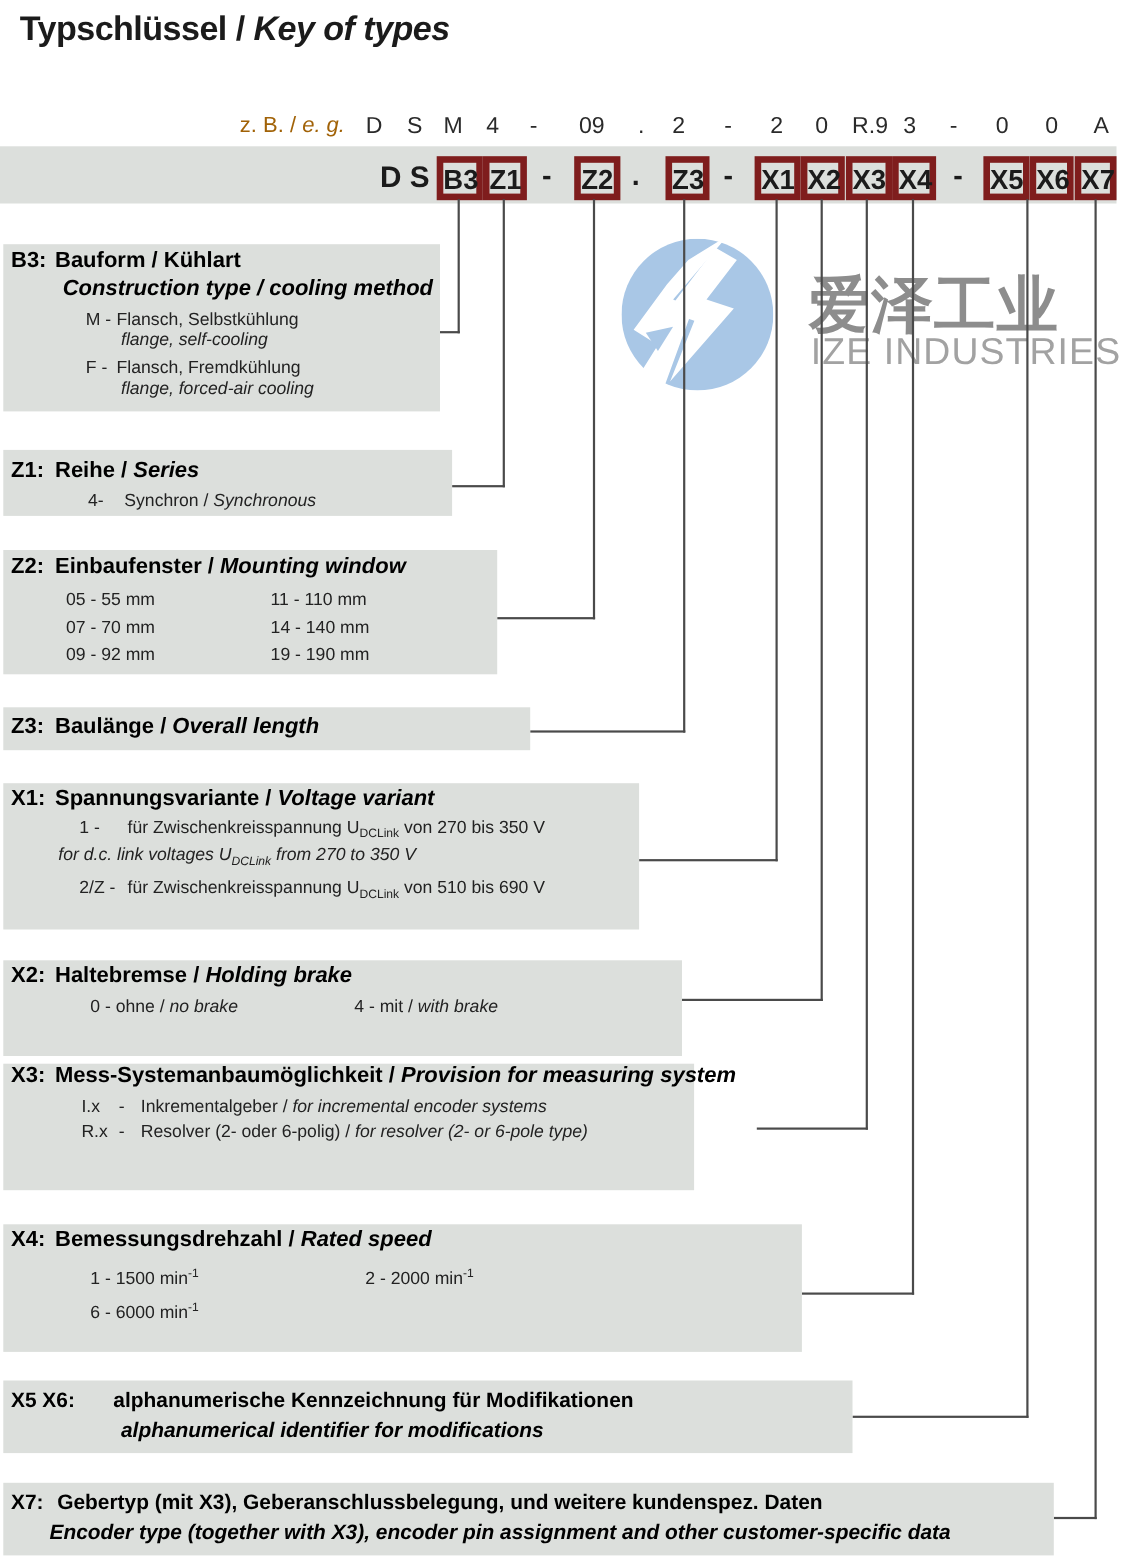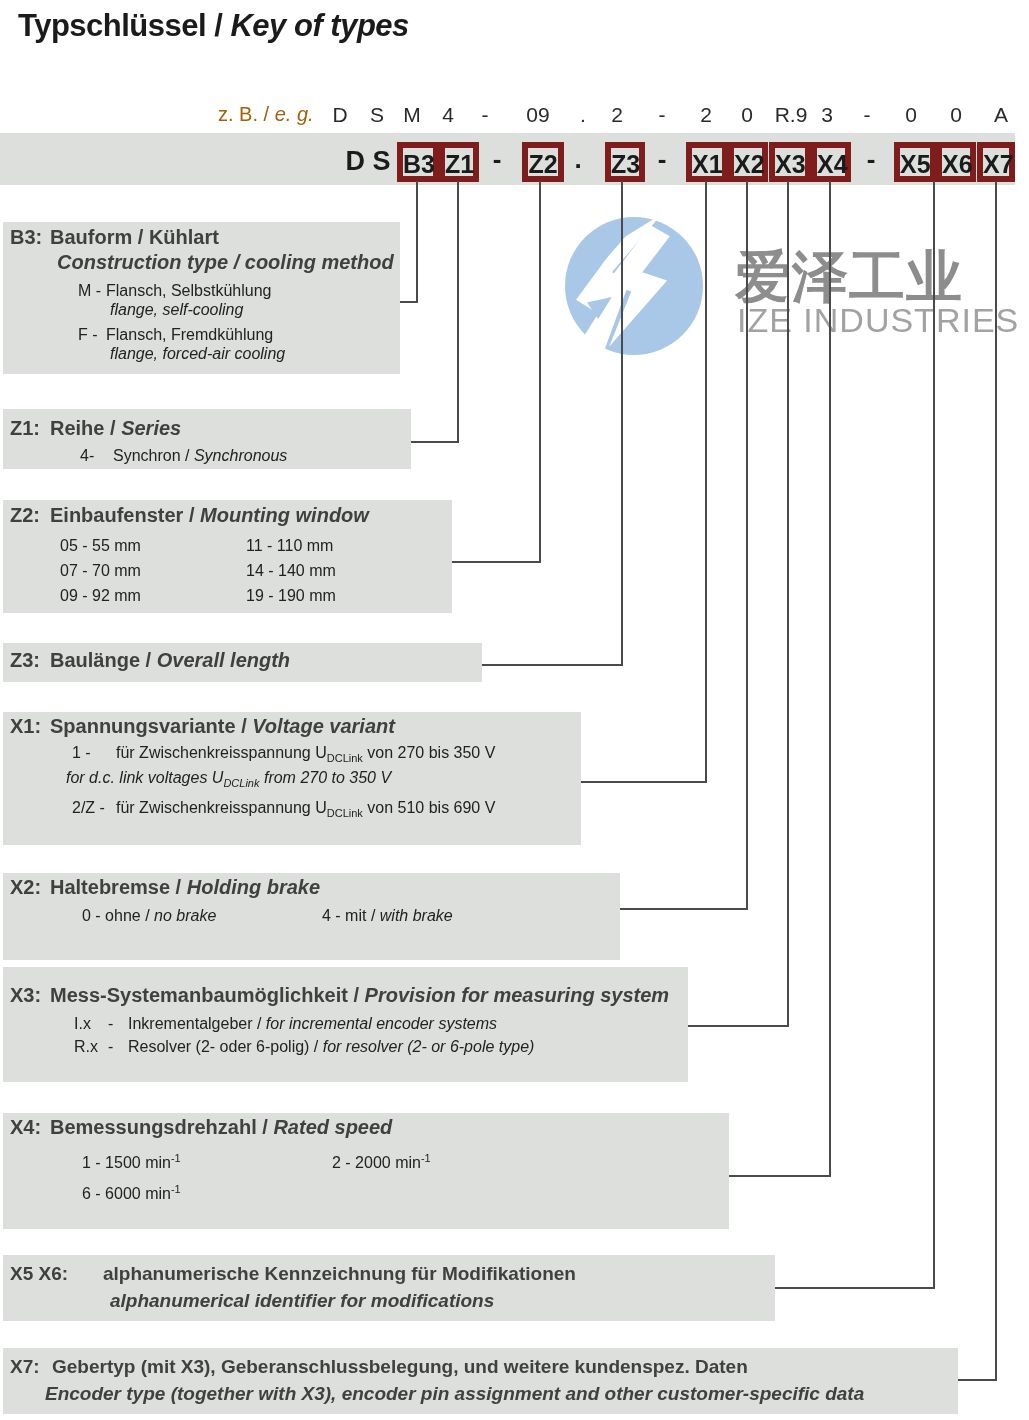--- a/index.html
+++ b/index.html
@@ -23,21 +23,21 @@
     background:var(--block_bg,#dcdfdc);text-align:center;line-height:33px;font-size:25px;font-weight:bold;color:#1b1b1b;}
   .band-sep{position:absolute;top:142px;height:40px;line-height:34px;text-align:center;font-size:26px;font-weight:bold;color:#1b1b1b;}
   
   #wm-circle{left:565px;top:217px;width:138px;height:138px;z-index:0;}
   #wm-cn{left:735px;top:240px;font-size:56px;font-weight:bold;color:var(--watermark_gray,#8d8d8d);letter-spacing:1px;z-index:0;white-space:nowrap;}
   #wm-en{left:737px;top:301px;font-size:34px;color:#a2a2a2;letter-spacing:1px;z-index:0;white-space:nowrap;}
   
   .line{position:absolute;background:var(--line_color,#4a4a4a);z-index:1;}
   
   .block{position:absolute;left:3px;background:var(--block_bg,#dcdfdc);color:#222;z-index:2;box-sizing:border-box;padding-left:7px;}
-  .btitle{font-weight:bold;font-size:20px;color:#404040;white-space:nowrap;}
+  .btitle{font-weight:bold;font-size:20px;color:#000000;white-space:nowrap;}
   .bid{display:inline-block;width:40px;}
   .en{font-style:italic;}
   .item{font-size:16px;line-height:20px;white-space:nowrap;color:#222;}
   .code{display:inline-block;}
   .subit{font-size:16px;font-style:italic;line-height:17px;white-space:nowrap;}
   .cols{display:flex;}
 </style>
 </head>
 <body>
 
@@ -140,33 +140,33 @@
   </div>
 </div>
 
 <div class="block" style="top:643px;width:479px;height:39px;padding-top:6px">
   <div class="btitle"><span class="bid">Z3:</span><span>Baulänge / </span><span class="en">Overall length</span></div>
 </div>
 
 <div class="block" style="top:712px;width:578px;height:133px;padding-top:3px">
   <div class="btitle"><span class="bid">X1:</span><span>Spannungsvariante / </span><span class="en">Voltage variant</span></div>
   <div class="item" style="margin-left:62px;margin-top:5px"><span class="code" style="width:44px">1 -</span><span>für Zwischenkreisspannung U</span><sub style="font-size:11px">DCLink</sub><span> von 270 bis 350 V</span></div>
-  <div class="subit" style="margin-left:56px;line-height:20px"><span>for d.c. link voltages U</span><sub style="font-size:11px">DCLink</sub><span> from 270 to 350 V</span></div>
+  <div class="subit" style="margin-left:43px;line-height:20px"><span>for d.c. link voltages U</span><sub style="font-size:11px">DCLink</sub><span> from 270 to 350 V</span></div>
   <div class="item" style="margin-left:62px;margin-top:5px"><span class="code" style="width:44px">2/Z -</span><span>für Zwischenkreisspannung U</span><sub style="font-size:11px">DCLink</sub><span> von 510 bis 690 V</span></div>
 </div>
 
 <div class="block" style="top:873px;width:617px;height:87px;padding-top:3px">
   <div class="btitle"><span class="bid">X2:</span><span>Haltebremse / </span><span class="en">Holding brake</span></div>
   <div class="cols" style="margin-left:72px;margin-top:7px">
     <div class="item" style="width:240px"><span>0 -  ohne / </span><span class="en">no brake</span></div>
     <div class="item"><span>4 - mit / </span><span class="en">with brake</span></div>
   </div>
 </div>
 
-<div class="block" style="top:967px;width:685px;height:115px;padding-top:17px">
+<div class="block" style="top:967px;width:628px;height:115px;padding-top:0">
   <div class="btitle"><span class="bid">X3:</span><span>Mess-Systemanbaumöglichkeit / </span><span class="en">Provision for measuring system</span></div>
   <div class="item" style="margin-left:64px;margin-top:5px;line-height:23px"><span class="code" style="width:34px">I.x</span><span class="code" style="width:20px">-</span><span>Inkrementalgeber  / </span><span class="en">for incremental encoder systems</span></div>
   <div class="item" style="margin-left:64px;line-height:23px"><span class="code" style="width:34px">R.x</span><span class="code" style="width:20px">-</span><span>Resolver (2- oder 6-polig) / </span><span class="en">for resolver (2- or 6-pole type)</span></div>
 </div>
 
 <div class="block" style="top:1113px;width:726px;height:116px;padding-top:3px">
   <div class="btitle"><span class="bid">X4:</span><span>Bemessungsdrehzahl / </span><span class="en">Rated speed</span></div>
   <div class="cols" style="margin-left:72px;margin-top:6px">
     <div class="item" style="width:250px;line-height:26px"><span>1 -  1500 min</span><sup style="font-size:11px">-1</sup></div>
     <div class="item" style="line-height:26px"><span>2 -  2000 min</span><sup style="font-size:11px">-1</sup></div>

